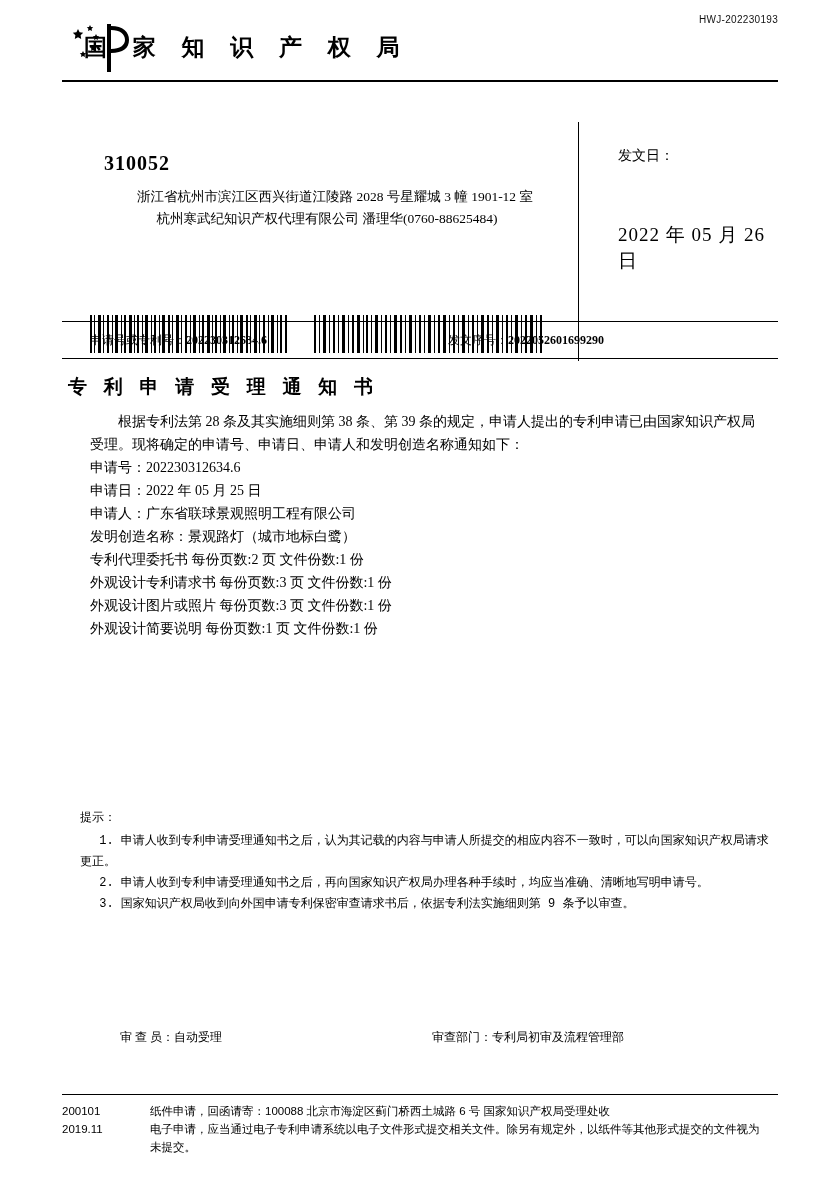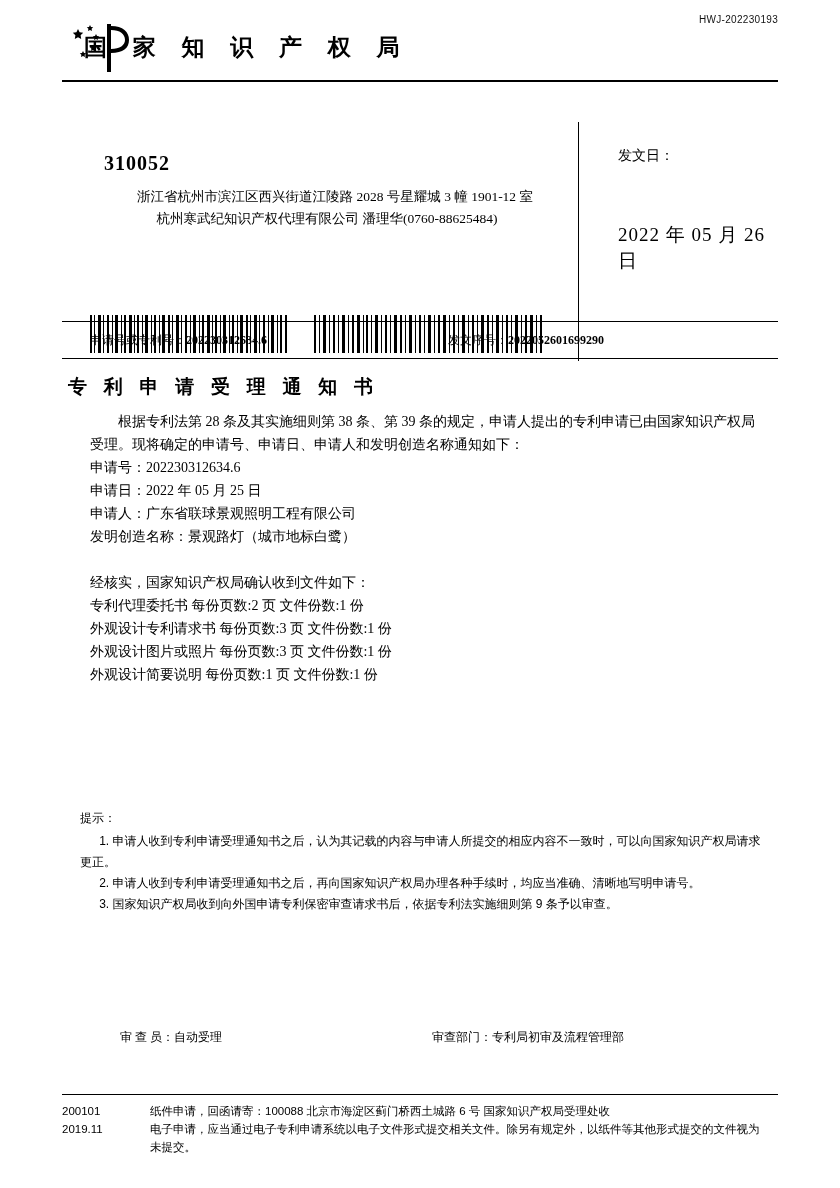--- a/index.html
+++ b/index.html
@@ -197,21 +197,21 @@
   .gap-block { margin-top: 23px; }
 
   
   .notes {
     position: absolute;
     left: 80px;
     top: 808px;
     width: 690px;
     font-size: 12px;
     line-height: 21px;
-    font-family: Liberation Sans, sans-serif;
+    font-family: Liberation Mono, monospace;
   }
   .notes .n-title { margin-bottom: 2px; }
   .notes .n-item { text-indent: 1.6em; }
 
   
   .sig-row {
     position: absolute;
     left: 62px;
     top: 1022px;
     width: 716px;
@@ -409,21 +409,20 @@
   <div class="rule-3"></div>
 
   <div class="doc-title">专 利 申 请 受 理 通 知 书</div>
 
   <div class="body-text">
     <div class="para-indent">根据专利法第 28 条及其实施细则第 38 条、第 39 条的规定，申请人提出的专利申请已由国家知识产权局受理。现将确定的申请号、申请日、申请人和发明创造名称通知如下：</div>
     <div>申请号：202230312634.6</div>
     <div>申请日：2022 年 05 月 25 日</div>
     <div>申请人：广东省联球景观照明工程有限公司</div>
     <div>发明创造名称：景观路灯（城市地标白鹭）</div>
-    <div class="gap-block">经核实，国家知识产权局确认收到文件如下：</div>
     <div>专利代理委托书  每份页数:2 页  文件份数:1 份</div>
     <div>外观设计专利请求书  每份页数:3 页  文件份数:1 份</div>
     <div>外观设计图片或照片  每份页数:3 页  文件份数:1 份</div>
     <div>外观设计简要说明  每份页数:1 页  文件份数:1 份</div>
   </div>
 
   <div class="notes">
     <div class="n-title">提示：</div>
     <div class="n-item">1. 申请人收到专利申请受理通知书之后，认为其记载的内容与申请人所提交的相应内容不一致时，可以向国家知识产权局请求更正。</div>
     <div class="n-item">2. 申请人收到专利申请受理通知书之后，再向国家知识产权局办理各种手续时，均应当准确、清晰地写明申请号。</div>

